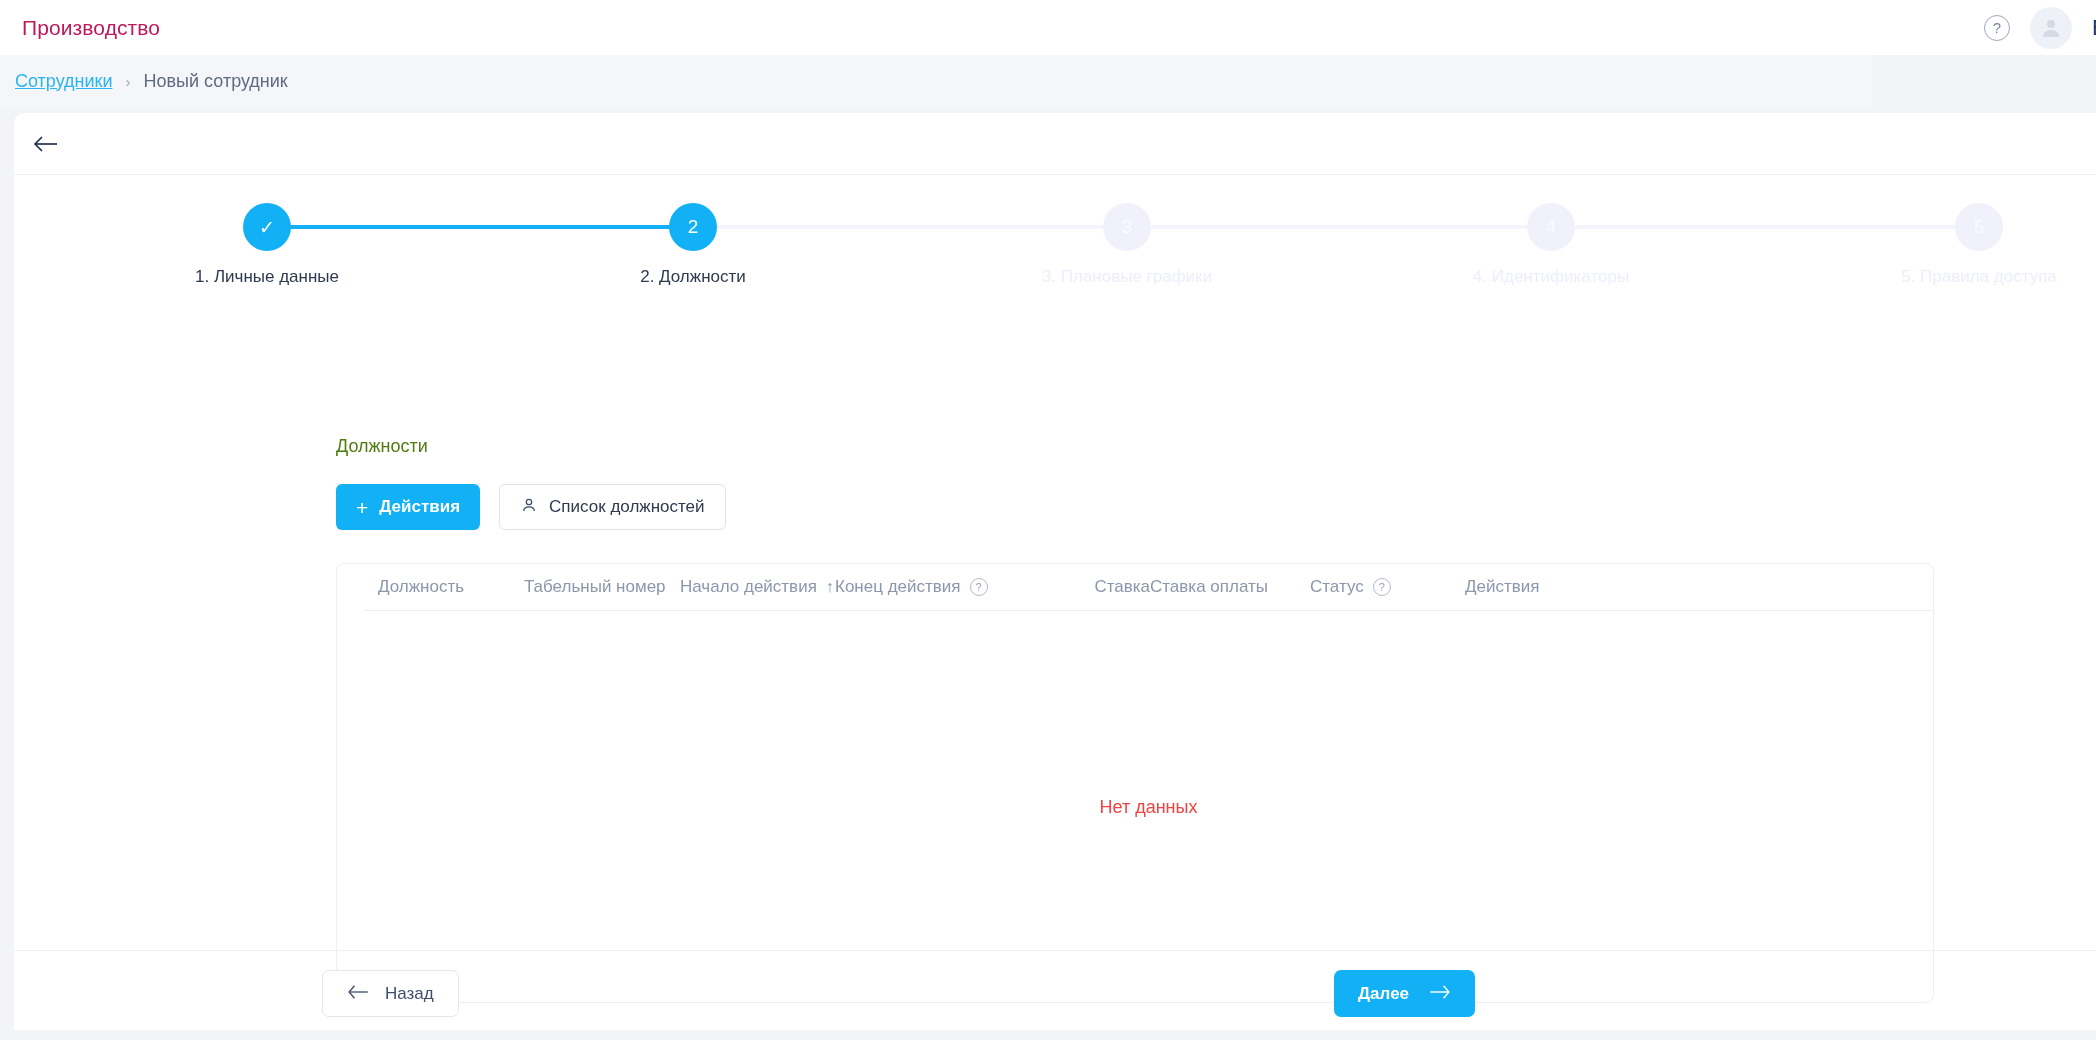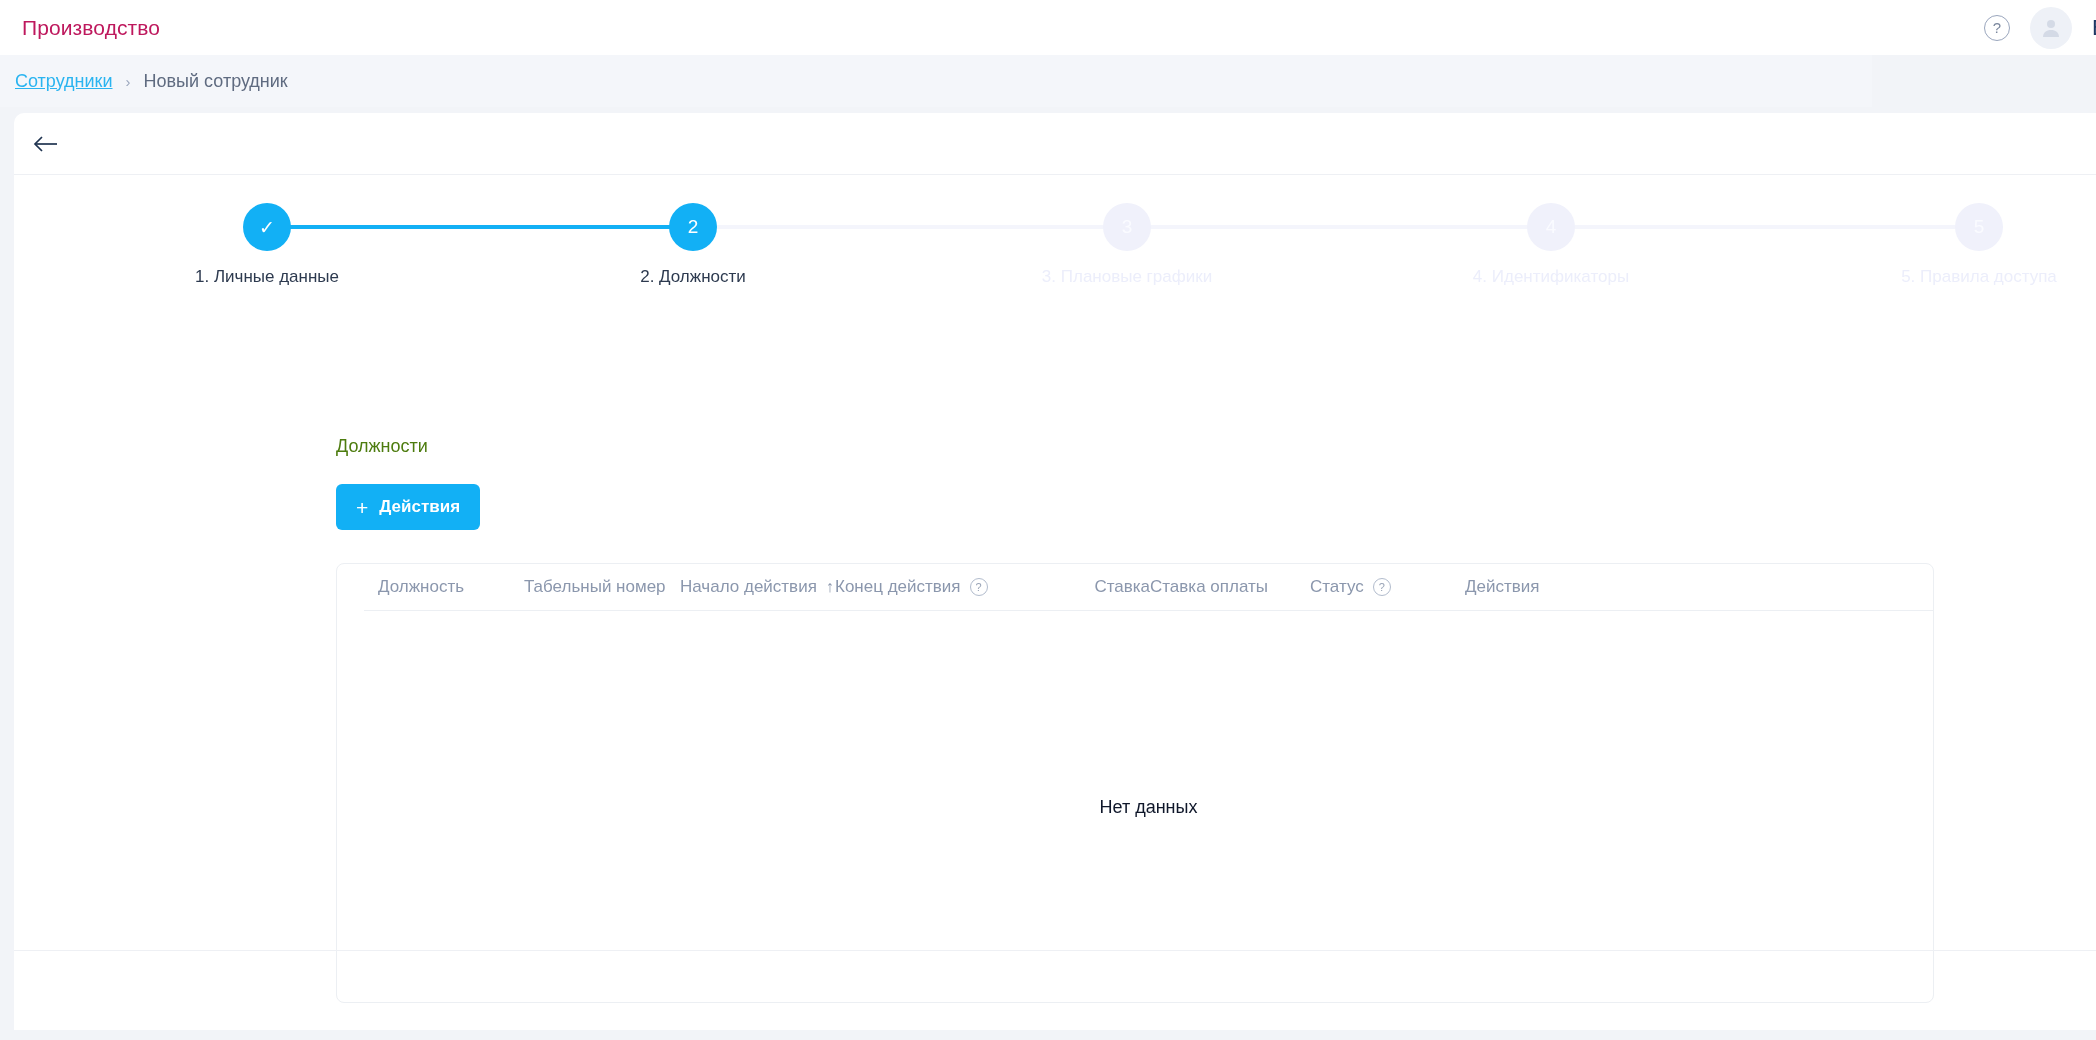--- a/index.html
+++ b/index.html
@@ -231,21 +231,21 @@
     font-size: 11px;
     display: flex; align-items: center; justify-content: center;
     line-height: 1;
   }
   .empty-state {
     height: 392px;
     display: flex;
     align-items: center;
     justify-content: center;
     font-size: 18px;
-    color: #0f172a;
+    color: #ef4444;
   }
 
   
   .footer-divider {
     position: absolute;
     left: 0; top: 837px;
     width: 2096px; height: 1px;
     background: #eef0f4;
   }
   .footer {
@@ -343,20 +343,29 @@
       </div>
     </div>
 
   <div class="section-title">Должности</div>
 
   <div class="btn-row">
     <div class="btn btn-primary">
       <span class="plus">+</span>
       <span>Действия</span>
     </div>
+    <div class="btn btn-outline">
+      <span>
+        <svg width="18" height="18" viewBox="0 0 24 24" fill="none" stroke="#3f4f6b" stroke-width="1.7">
+          <circle cx="12" cy="8" r="3.6"></circle>
+          <path d="M5 20c0-3.6 3.1-5.6 7-5.6s7 2 7 5.6"></path>
+        </svg>
+      </span>
+      <span>Список должностей</span>
+    </div>
   </div>
 
   <div class="table-card">
     <div class="thead" id="thead">
         <div class="th" style="width: 160px; padding-left: 14px; margin-left: 0px;">
           <span>Должность</span>
         </div>
         <div class="th" style="width: 156px; padding-left: 0px; margin-left: 0px;">
           <span>Табельный номер</span>
         </div>
@@ -379,13 +388,33 @@
           <span class="th-help">?</span>
         </div>
         <div class="th" style="width: 170px; padding-left: 0px; margin-left: 0px;">
           <span>Действия</span>
         </div>
       </div>
     <div class="empty-state">Нет данных</div>
   </div>
 
   <div class="footer-divider"></div>
+  <div class="footer">
+    <div class="btn-back">
+      <span class="arrow-glyph">
+        <svg width="22" height="16" viewBox="0 0 24 18" fill="none" stroke="#3f4f6b" stroke-width="1.5">
+          <path d="M8 2 L2 9 L8 16"></path>
+            <path d="M2 9 H23"></path>
+        </svg>
+      </span>
+      <span>Назад</span>
+    </div>
+    <div class="btn-next">
+      <span>Далее</span>
+      <span class="arrow-glyph">
+        <svg width="22" height="16" viewBox="0 0 24 18" fill="none" stroke="#ffffff" stroke-width="1.6">
+          <path d="M16 2 L22 9 L16 16"></path>
+            <path d="M22 9 H1"></path>
+        </svg>
+      </span>
+    </div>
+  </div>
 </div>
 
 </body></html>

